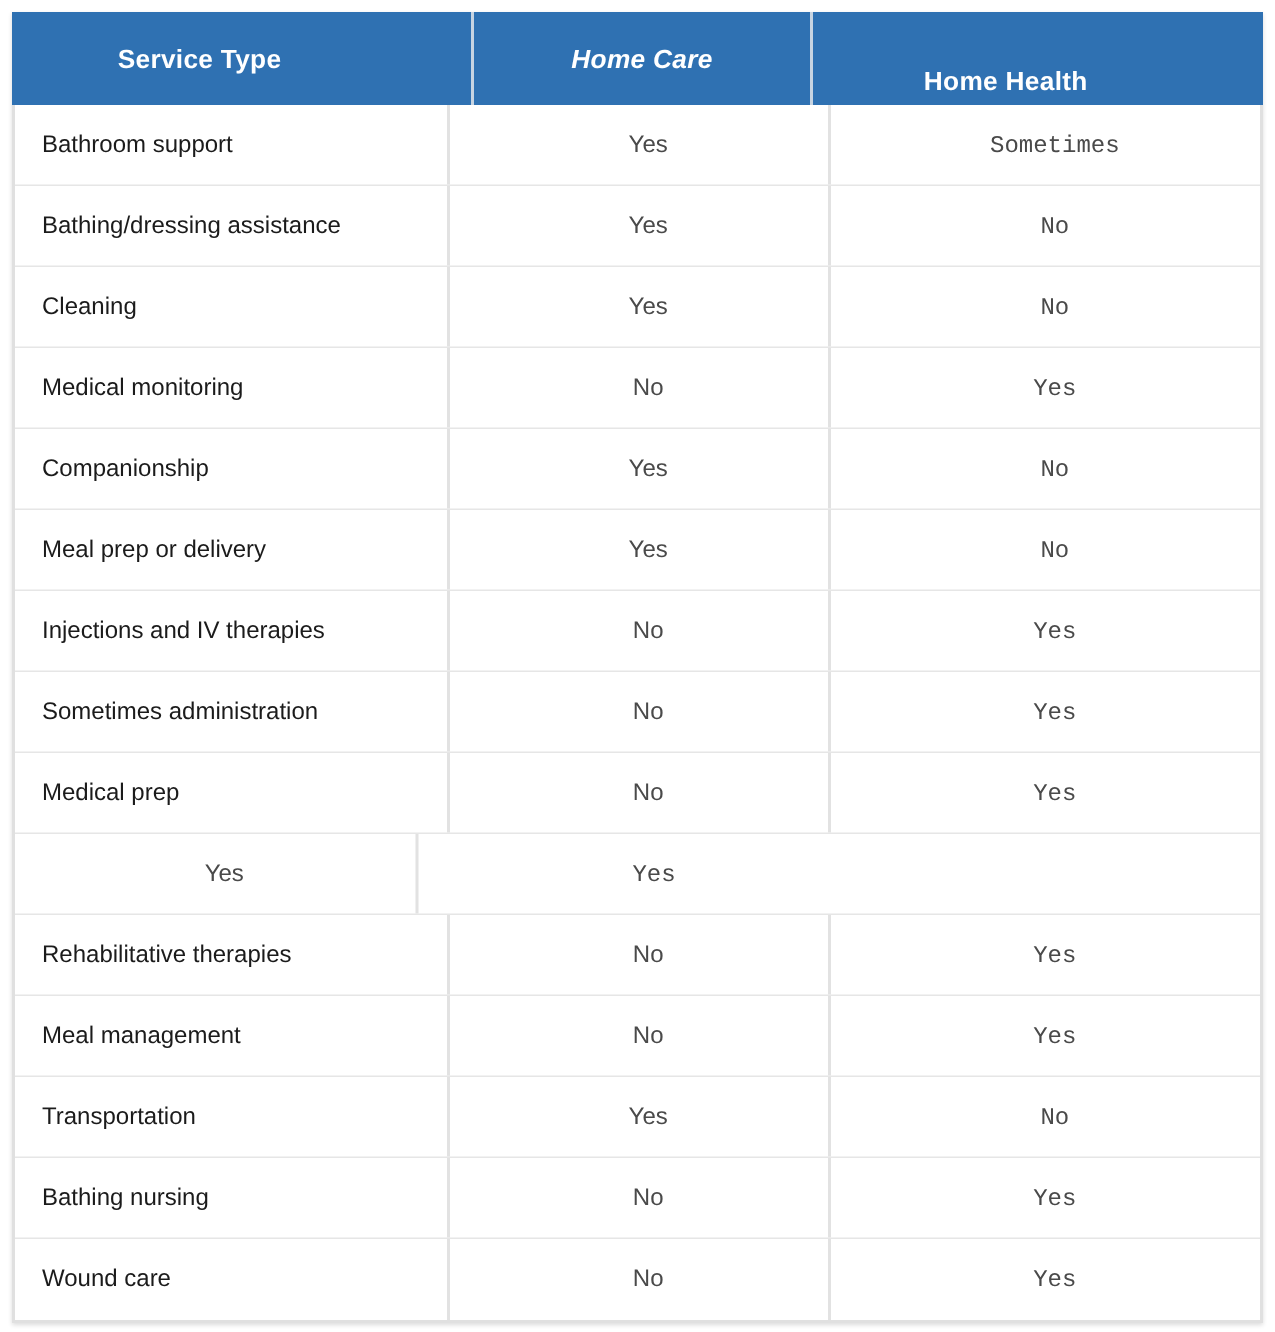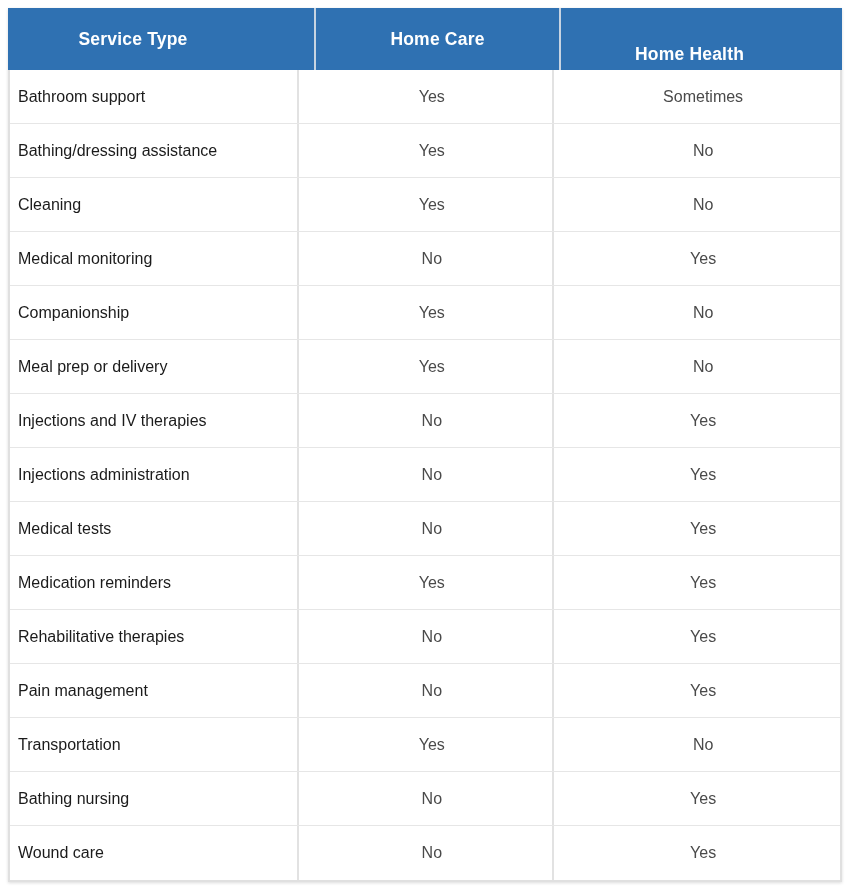--- a/index.html
+++ b/index.html
@@ -46,22 +46,23 @@
     font-weight: 700;
     letter-spacing: 0.2px;
   }
 
   .header-cell.col-service {
     width: 308px;
     border-right: 2px solid var(--header-divider);
     padding-right: 56px; 
   }
   .header-cell.col-care {
-    width: 245px;
+    width: 226px;
     border-right: 2px solid var(--header-divider);
+    font-style: italic;
   }
   .header-cell.col-health {
     width: 257px;
     margin-top: 30px;
   }
 
   
   .table-body {
     border-left: 2px solid var(--outer-border);
     border-right: 2px solid var(--outer-border);
@@ -78,38 +79,39 @@
 
   .cell {
     display: flex;
     align-items: center;
     font-size: 16px;
     padding-left: 12px;
   }
 
   .cell.service {
     width: 306px; 
-    padding-left: 8px;
+    padding-left: 18px;
     color: var(--service-text);
     border-right: 2px solid var(--col-border);
     justify-content: flex-start;
   }
 
   .cell.value {
     color: var(--value-text);
     justify-content: center;
   }
 
   .cell.value.care {
     width: 269px;
     border-right: 2px solid var(--col-border);
   }
 
   .cell.value.health {
     width: 302px; 
+    font-family: Liberation Mono, monospace;
   }
 </style>
 </head>
 <body>
 
 <div class="comparison-table">
 
   <div class="table-header">
     <div class="header-cell col-service">Service Type</div>
     <div class="header-cell col-care">Home Care</div>
@@ -146,41 +148,40 @@
         <div class="cell service">Meal prep or delivery</div>
         <div class="cell value care">Yes</div>
         <div class="cell value health">No</div>
       </div>
       <div class="row">
         <div class="cell service">Injections and IV therapies</div>
         <div class="cell value care">No</div>
         <div class="cell value health">Yes</div>
       </div>
       <div class="row">
-        <div class="cell service">Injections administration</div>
-        <div class="cell value care">No</div>
-        <div class="cell value health">Yes</div>
-      </div>
-      <div class="row">
-        <div class="cell service">Medical tests</div>
-        <div class="cell value care">No</div>
-        <div class="cell value health">Yes</div>
-      </div>
-      <div class="row">
-        <div class="cell service">Medication reminders</div>
+        <div class="cell service">Sometimes administration</div>
+        <div class="cell value care">No</div>
+        <div class="cell value health">Yes</div>
+      </div>
+      <div class="row">
+        <div class="cell service">Medical prep</div>
+        <div class="cell value care">No</div>
+        <div class="cell value health">Yes</div>
+      </div>
+      <div class="row">
         <div class="cell value care">Yes</div>
         <div class="cell value health">Yes</div>
       </div>
       <div class="row">
         <div class="cell service">Rehabilitative therapies</div>
         <div class="cell value care">No</div>
         <div class="cell value health">Yes</div>
       </div>
       <div class="row">
-        <div class="cell service">Pain management</div>
+        <div class="cell service">Meal management</div>
         <div class="cell value care">No</div>
         <div class="cell value health">Yes</div>
       </div>
       <div class="row">
         <div class="cell service">Transportation</div>
         <div class="cell value care">Yes</div>
         <div class="cell value health">No</div>
       </div>
       <div class="row">
         <div class="cell service">Bathing nursing</div>

